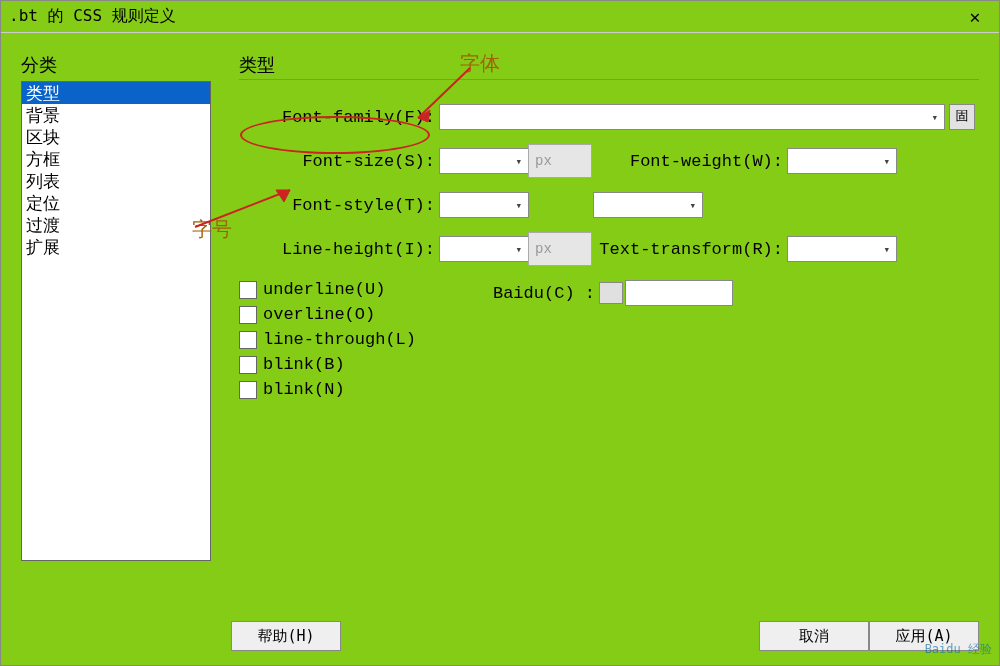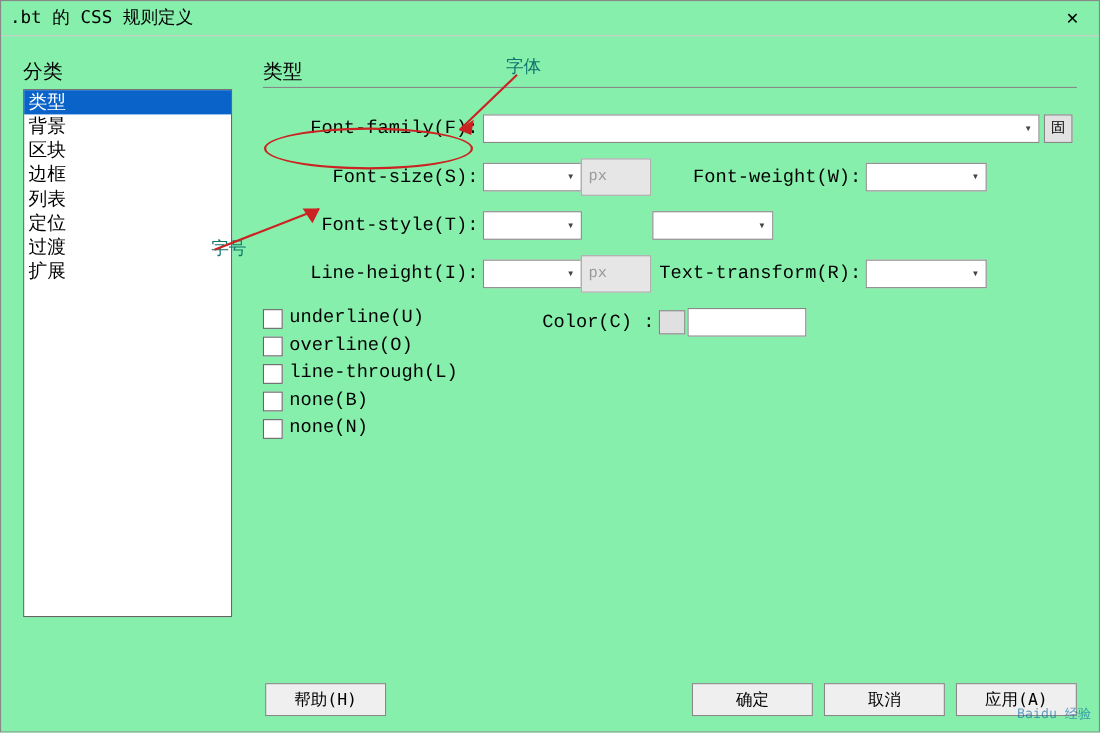--- a/index.html
+++ b/index.html
@@ -7,21 +7,21 @@
   font-family: "Microsoft YaHei", SimSun, monospace, sans-serif;
   background: #f5f5f5;
   width: 1000px;
   height: 666px;
   position: relative;
   overflow: hidden;
 }
 .dialog {
   width: 1000px;
   height: 666px;
-  background: #86efac;
+  background: #84cc16;
   border: 1px solid #888;
   display: flex;
   flex-direction: column;
 }
 .titlebar {
   height: 32px;
   display: flex;
   align-items: center;
   padding: 0 8px;
   border-bottom: 1px solid #ccc;
@@ -158,34 +158,33 @@
 }
 .color-input {
   border: 1px solid #888;
   height: 26px;
   width: 108px;
   background: #fff;
 }
 .footer {
   display: flex;
   padding: 8px 20px 14px 20px;
-  gap: 10px;
 }
 .footer .spacer { flex: 1; }
 .btn {
   min-width: 110px;
   height: 30px;
   border: 1px solid #888;
   background: #efefef;
   font-size: 15px;
   cursor: pointer;
   font-family: inherit;
 }
 
-.anno { position: absolute; color: #0f766e; font-size: 16px; pointer-events: none; }
+.anno { position: absolute; color: #a16207; font-size: 20px; pointer-events: none; }
 .anno-font { left: 460px; top: 50px; }
 .anno-size { left: 160px; top: 216px; margin-left: 32px; }
 .ellipse {
   position: absolute;
   left: 240px; top: 116px;
   width: 190px; height: 38px;
   border: 2px solid #c22;
   border-radius: 50%;
   pointer-events: none;
 }
@@ -216,21 +215,21 @@
   </div>
 
   <div class="body">
 
     <div class="left-col">
       <div class="col-header">分类</div>
       <div class="category-list" id="cat-list">
           <div class="item selected">类型</div>
           <div class="item">背景</div>
           <div class="item">区块</div>
-          <div class="item">边框</div>
+          <div class="item">方框</div>
           <div class="item">列表</div>
           <div class="item">定位</div>
           <div class="item">过渡</div>
           <div class="item">扩展</div>
         </div>
     </div>
 
     <div class="right-col">
       <div class="col-header">类型</div>
       <hr>
@@ -289,44 +288,43 @@
               <div class="cb-row">
                 <span class="cb"></span>
                 <span>overline(O)</span>
               </div>
               <div class="cb-row">
                 <span class="cb"></span>
                 <span>line-through(L)</span>
               </div>
               <div class="cb-row">
                 <span class="cb"></span>
-                <span>none(B)</span>
-              </div>
-              <div class="cb-row">
-                <span class="cb"></span>
-                <span>none(N)</span>
+                <span>blink(B)</span>
+              </div>
+              <div class="cb-row">
+                <span class="cb"></span>
+                <span>blink(N)</span>
               </div>
             </div>
           <div style="display:flex;align-items:center">
-            <span class="label" style="width:130px">Color(C) :</span>
+            <span class="label" style="width:130px">Baidu(C) :</span>
             <span class="color-swatch"></span>
             <span class="color-input"></span>
           </div>
         </div>
 
       </div>
     </div>
 
   </div>
 
   <div class="footer">
     <span style="width:210px"></span>
     <button class="btn">帮助(H)</button>
     <span class="spacer"></span>
-    <button class="btn">确定</button>
     <button class="btn">取消</button>
     <button class="btn">应用(A)</button>
   </div>
 
 </div>
 
 <span class="anno anno-font">字体</span>
 <span class="anno anno-size">字号</span>
 <div class="ellipse"></div>
 <svg class="arrow" style="left:400px;top:60px" width="80" height="70">

